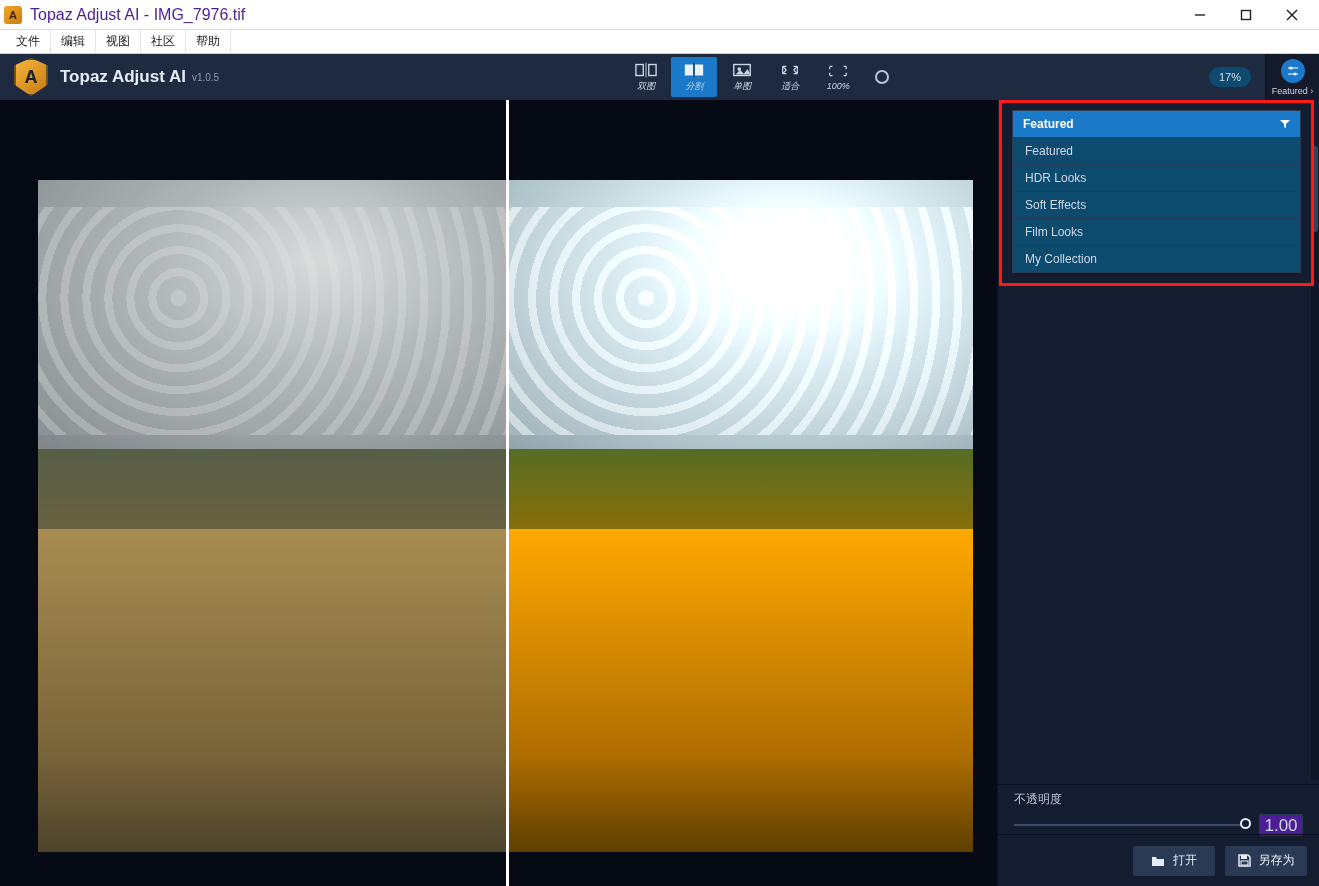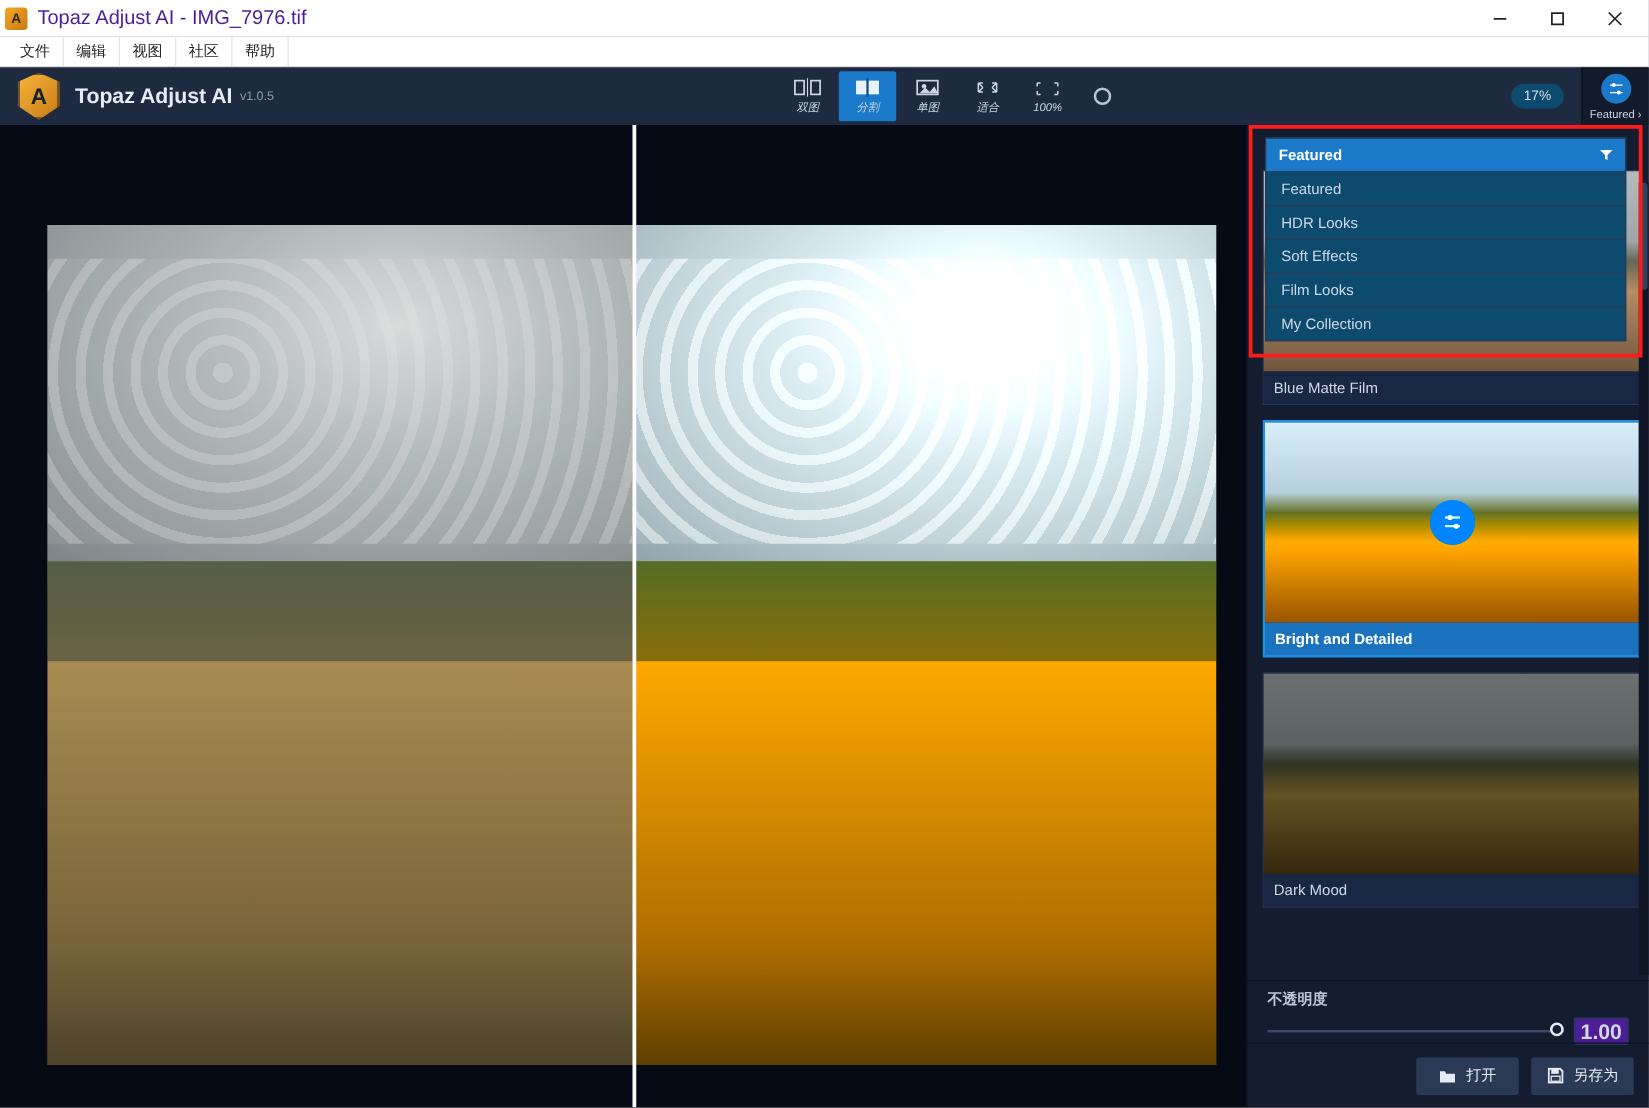--- a/index.html
+++ b/index.html
@@ -64,21 +64,21 @@
 .preset .thumb.dark { filter:brightness(.55) contrast(1.2) saturate(.7); }
 .preset .thumb.hdr { filter:saturate(1.7) contrast(1.35); }
 .preset .thumb.matte { filter:saturate(.6) hue-rotate(-15deg) brightness(.9); }
 .preset .thumb .knob { position:absolute; left:50%; top:50%; width:36px; height:36px; margin:-18px 0 0 -18px; border-radius:50%; background:#1b79c9; display:flex; align-items:center; justify-content:center; color:#fff; }
 .preset .name { font-size:12px; color:#d0d8e6; padding:6px 8px; background:#192742; }
 .preset.selected .name { background:#1b72bf; color:#fff; font-weight:600; }
 
 .scroll-track { position:absolute; right:0; top:46px; bottom:106px; width:8px; background:#0e1626; }
 .scroll-thumb { position:absolute; left:1px; right:1px; top:0; height:86px; background:#33435e; border-radius:3px; }
 
-.opacity-row { height:50px; border-top:1px solid #0a1020; padding:6px 16px 0;font-weight:bold; }
+.opacity-row { height:50px; border-top:1px solid #0a1020; padding:6px 16px 0; }
 .opacity-row .lbl { font-size:12px; color:#bcc6d8; }
 .opacity-row .ctrl { display:flex; align-items:center; margin-top:6px; gap:8px; }
 .opacity-row .track { flex:1; height:2px; background:#3c4b66; position:relative; }
 .opacity-row .handle { position:absolute; right:0; top:-6px; width:11px; height:11px; border:2px solid #e6ecf5; border-radius:50%; background:#141d2f; }
 .opacity-row .val { width:44px; height:22px; background:#4c1d95; color:#d0d8e6; font-size:17px; text-align:center; line-height:22px; border:1px solid #2a3a55; border-radius:2px; }
 
 .action-row { height:52px; display:flex; align-items:center; justify-content:flex-end; gap:10px; padding:0 12px; border-top:1px solid #0a1020; }
 .action-row .btn { height:30px; min-width:82px; background:#2a3a55; color:#e6ecf5; font-size:12px; display:flex; align-items:center; justify-content:center; gap:8px; border-radius:2px; padding:12px 12px; }
 svg { display:block; }
 </style>
@@ -194,43 +194,20 @@
             <div class="field"></div>
         </div>
         <div class="divider"></div>
       </div>
     </div>
 
     <div class="sidepanel">
       <div class="redbox"></div>
 
       <div class="presets-area">
-        <div class="preset-list" id="preset-list">
-            <div class="preset">
-              <div class="thumb matte"></div>
-              <div class="name">Blue Matte Film</div>
-            </div>
-            <div class="preset selected">
-              <div class="thumb hdr">
-                <div class="knob">
-                  <svg width="18" height="18" viewBox="0 0 18 18">
-                    <line x1="3" y1="5" x2="15" y2="5" stroke="#fff" stroke-width="1.6"></line>
-                    <circle cx="7" cy="5" r="2" fill="#fff"></circle>
-                    <line x1="3" y1="12" x2="15" y2="12" stroke="#fff" stroke-width="1.6"></line>
-                    <circle cx="12" cy="12" r="2" fill="#fff"></circle>
-                  </svg>
-                </div>
-              </div>
-              <div class="name">Bright and Detailed</div>
-            </div>
-            <div class="preset">
-              <div class="thumb dark"></div>
-              <div class="name">Dark Mood</div>
-            </div>
-          </div>
 
         <div class="dropdown">
           <div class="dd-header">
             <span>Featured</span>
             <span>
               <svg width="10" height="10" viewBox="0 0 10 10">
                   <path d="M0 1 L10 1 L6 5 L6 9 L4 8 L4 5 Z" fill="#fff"></path>
                 </svg>
             </span>
           </div>

